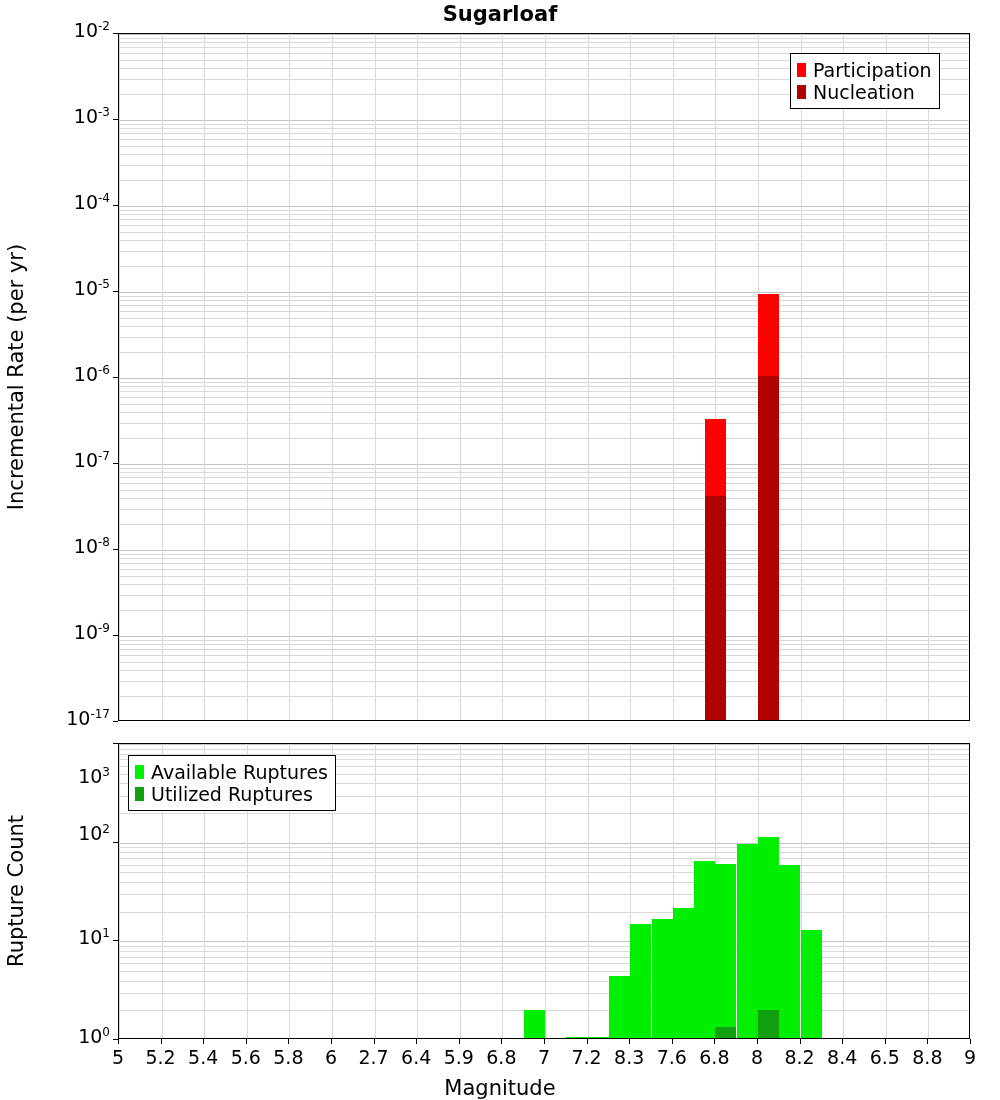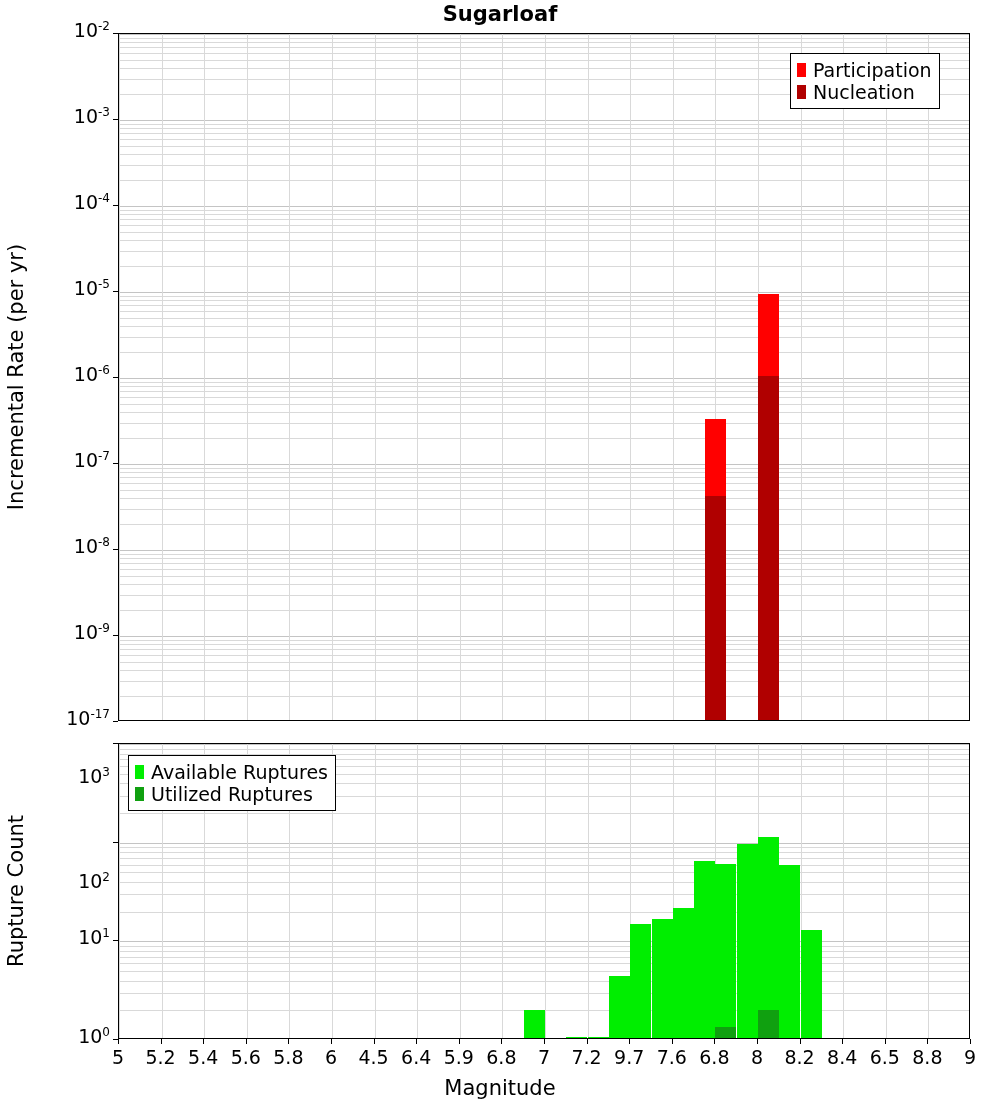--- a/index.html
+++ b/index.html
@@ -370,21 +370,21 @@
         <div class="bar bar-available" style="left: 639px; width: 21px; top: 93px; height: 203px;"></div>
         <div class="bar bar-available" style="left: 660px; width: 21px; top: 121px; height: 175px;"></div>
         <div class="bar bar-available" style="left: 682px; width: 21px; top: 186px; height: 110px;"></div>
         <div class="bar bar-utilized" style="left: 596px; width: 21px; top: 283px; height: 13px;"></div>
         <div class="bar bar-utilized" style="left: 639px; width: 21px; top: 266px; height: 30px;"></div>
       </div>
   </div>
   <div id="bottom-ticks">
       <div class="ytick-label" style="top: 767px; right: 890px; text-align: center;">10<sup>3</sup></div>
       <div class="tickmark-y" style="top: 743px; left: 113px; width: 5px;"></div>
-      <div class="ytick-label" style="top: 872px; right: 890px;">10<sup>2</sup></div>
+      <div class="ytick-label" style="top: 824px; right: 890px;">10<sup>2</sup></div>
       <div class="tickmark-y" style="top: 842px; left: 113px; width: 5px;"></div>
       <div class="ytick-label" style="top: 928.333px; right: 890px;">10<sup>1</sup></div>
       <div class="tickmark-y" style="top: 940px; left: 113px; width: 5px;"></div>
       <div class="ytick-label" style="top: 1027px; right: 890px;">10<sup>0</sup></div>
       <div class="tickmark-y" style="top: 1039px; left: 113px; width: 5px;"></div>
     </div>
 
   <div class="ylabel" id="ylabel-bottom" style="left: 28px; top: 891px; transform: rotate(-90deg) translate(-50%, -100%);">Rupture Count</div>
 
   <div class="legend" id="legend-bottom" style="left: 128px; top: 755px;">
@@ -404,33 +404,33 @@
       <div class="xtick-label" style="left: 130.6px; width: 60px; top: 1046px;">5.2</div>
       <div class="tickmark-x" style="left: 161px; top: 1039px; height: 5px;"></div>
       <div class="xtick-label" style="left: 173.2px; width: 60px; top: 1046px;">5.4</div>
       <div class="tickmark-x" style="left: 203px; top: 1039px; height: 5px;"></div>
       <div class="xtick-label" style="left: 215.8px; width: 60px; top: 1046px;">5.6</div>
       <div class="tickmark-x" style="left: 246px; top: 1039px; height: 5px;"></div>
       <div class="xtick-label" style="left: 258.4px; width: 60px; top: 1046px;">5.8</div>
       <div class="tickmark-x" style="left: 288px; top: 1039px; height: 5px;"></div>
       <div class="xtick-label" style="left: 301px; width: 60px; top: 1046px;">6</div>
       <div class="tickmark-x" style="left: 331px; top: 1039px; height: 5px;"></div>
-      <div class="xtick-label" style="left: 343.6px; width: 60px; top: 1046px;">4.5</div>
+      <div class="xtick-label" style="left: 343.6px; width: 60px; top: 1046px;">2.7</div>
       <div class="tickmark-x" style="left: 374px; top: 1039px; height: 5px;"></div>
       <div class="xtick-label" style="left: 386.2px; width: 60px; top: 1046px;">6.4</div>
       <div class="tickmark-x" style="left: 416px; top: 1039px; height: 5px;"></div>
       <div class="xtick-label" style="left: 428.8px; width: 60px; top: 1046px;">5.9</div>
       <div class="tickmark-x" style="left: 459px; top: 1039px; height: 5px;"></div>
       <div class="xtick-label" style="left: 471.4px; width: 60px; top: 1046px;">6.8</div>
       <div class="tickmark-x" style="left: 501px; top: 1039px; height: 5px;"></div>
       <div class="xtick-label" style="left: 514px; width: 60px; top: 1046px;">7</div>
       <div class="tickmark-x" style="left: 544px; top: 1039px; height: 5px;"></div>
       <div class="xtick-label" style="left: 556.6px; width: 60px; top: 1046px;">7.2</div>
       <div class="tickmark-x" style="left: 587px; top: 1039px; height: 5px;"></div>
-      <div class="xtick-label" style="left: 599.2px; width: 60px; top: 1046px;">9.7</div>
+      <div class="xtick-label" style="left: 599.2px; width: 60px; top: 1046px;">8.3</div>
       <div class="tickmark-x" style="left: 629px; top: 1039px; height: 5px;"></div>
       <div class="xtick-label" style="left: 641.8px; width: 60px; top: 1046px;">7.6</div>
       <div class="tickmark-x" style="left: 672px; top: 1039px; height: 5px;"></div>
       <div class="xtick-label" style="left: 684.4px; width: 60px; top: 1046px;">6.8</div>
       <div class="tickmark-x" style="left: 714px; top: 1039px; height: 5px;"></div>
       <div class="xtick-label" style="left: 727px; width: 60px; top: 1046px;">8</div>
       <div class="tickmark-x" style="left: 757px; top: 1039px; height: 5px;"></div>
       <div class="xtick-label" style="left: 769.6px; width: 60px; top: 1046px;">8.2</div>
       <div class="tickmark-x" style="left: 800px; top: 1039px; height: 5px;"></div>
       <div class="xtick-label" style="left: 812.2px; width: 60px; top: 1046px;">8.4</div>

